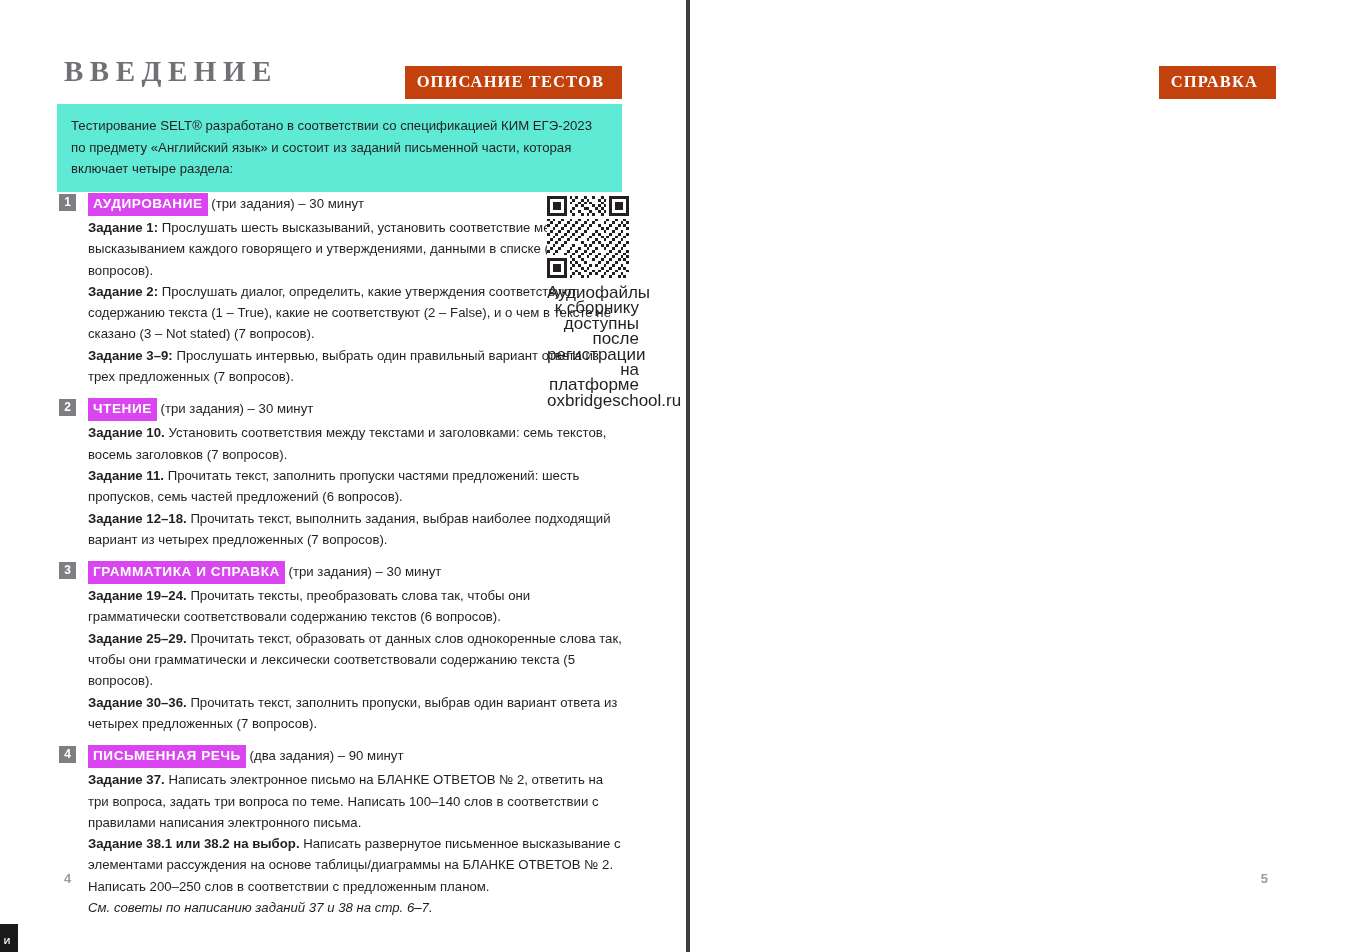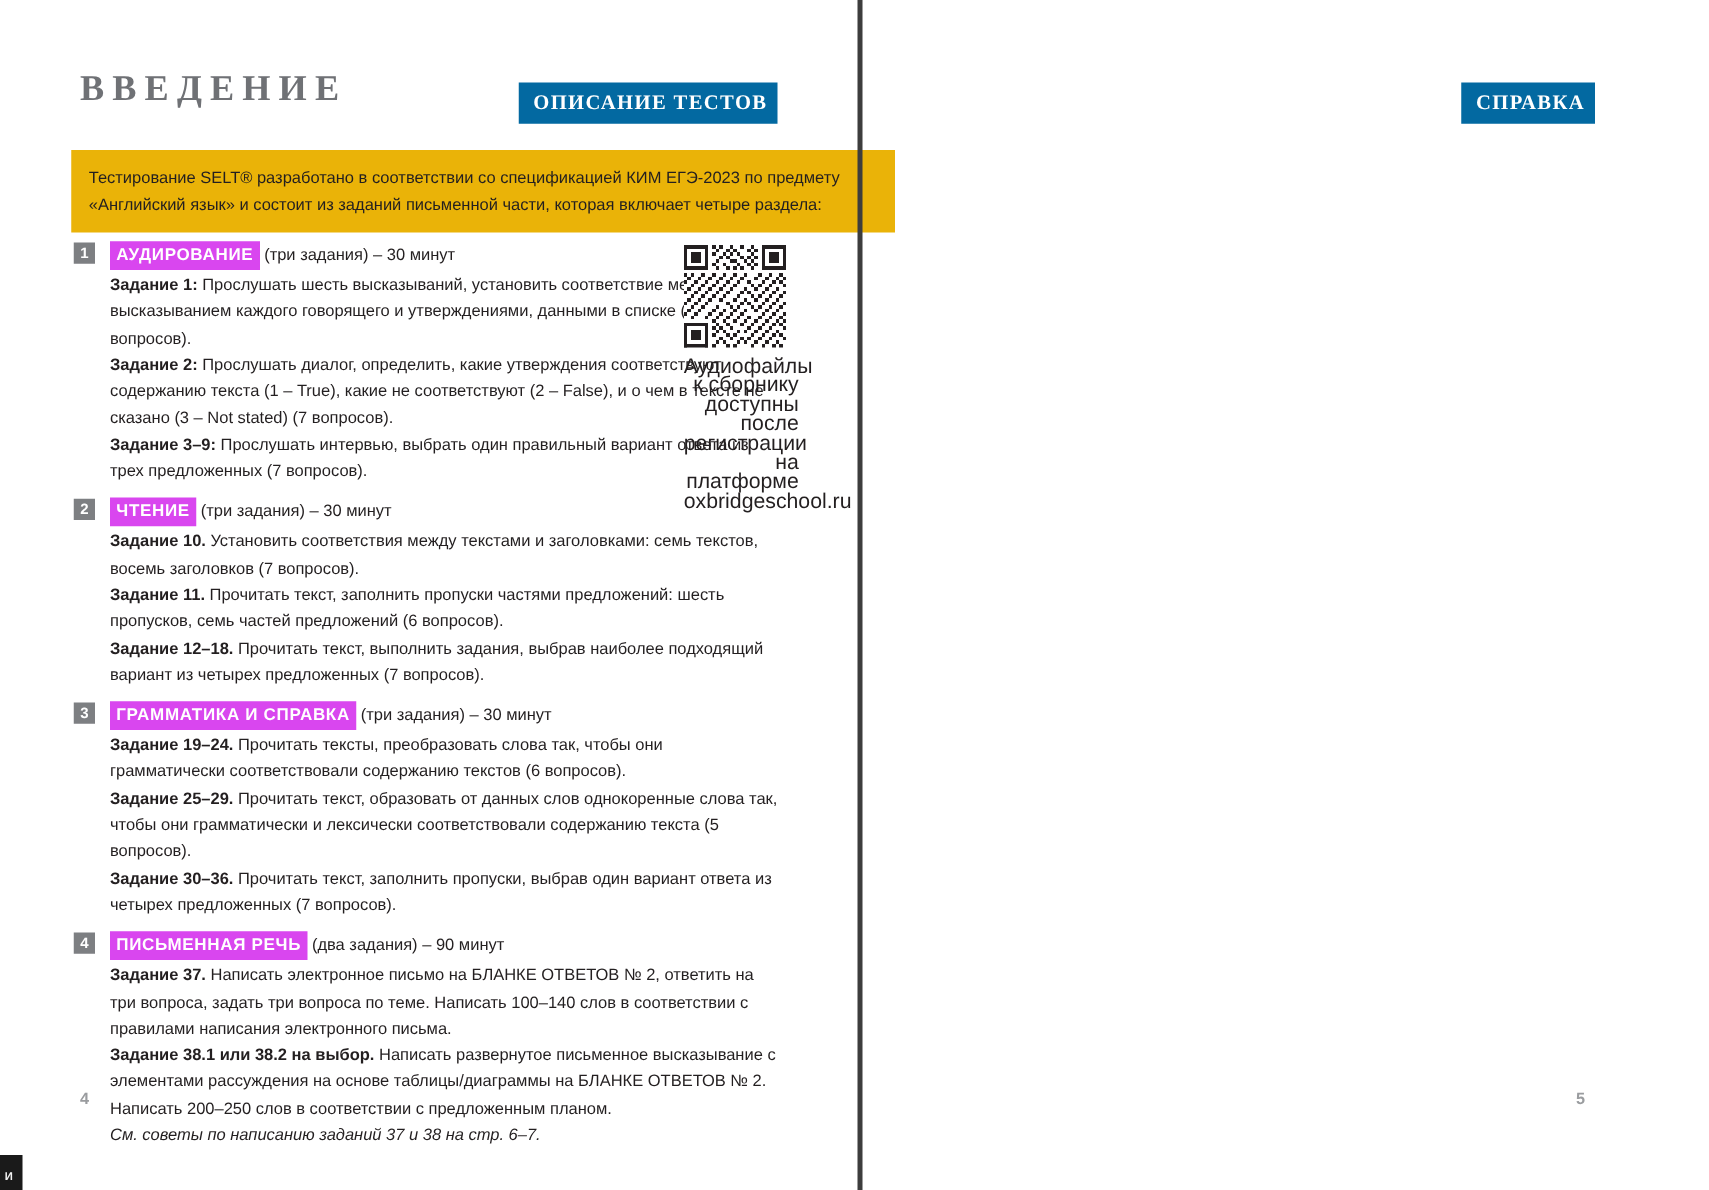--- a/index.html
+++ b/index.html
@@ -63,27 +63,27 @@
     top: 55px;
     font-family: "Liberation Serif", serif;
     font-weight: bold;
     font-size: 29px;
     letter-spacing: 6.5px;
     color: #6f7175;
   }
 
   .badge {
     display: inline-block;
-    background: #0369a1;
+    background: #c2410c;
     color: #ffffff;
     font-family: "Liberation Serif", serif;
     font-weight: bold;
     font-size: 16.5px;
     letter-spacing: 1.1px;
-    padding: 6px 8px 7px 12px;
+    padding: 6px 18px 7px 12px;
     white-space: nowrap;
   }
   .badge-desc {
     position: absolute;
     right: 64px;
     top: 66px;
   }
   .badge-spravka {
     position: absolute;
     right: 58px;
@@ -92,24 +92,24 @@
   .badge-tips {
     position: absolute;
     right: 58px;
     top: 418px;
   }
 
   
   .intro-box {
     position: absolute;
     left: 57px;
-    top: 120px;
-    width: 659px;
+    top: 104px;
+    width: 565px;
     box-sizing: border-box;
-    background: #eab308;
+    background: #5eead4;
     padding: 11px 14px 12px 14px;
   }
   .intro-box p {
     margin: 0;
     font-size: 13.2px;
     line-height: 21.5px;
     color: #231f20;
   }
 
   

